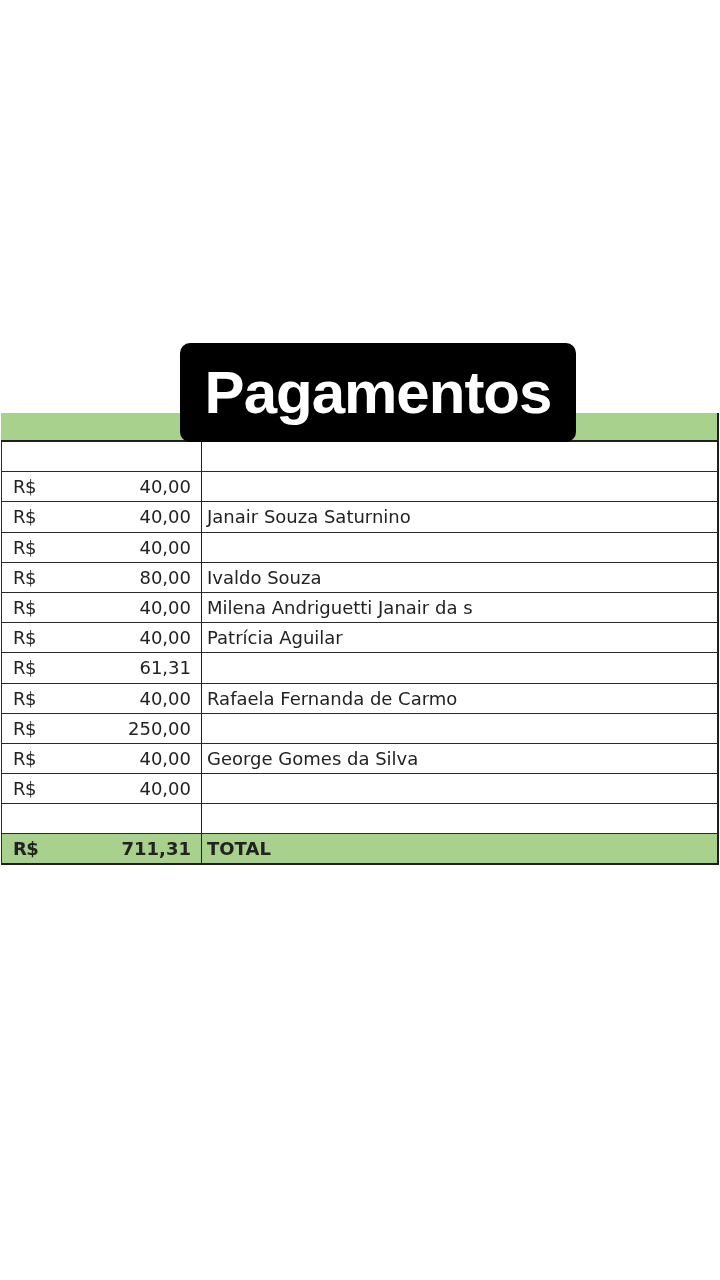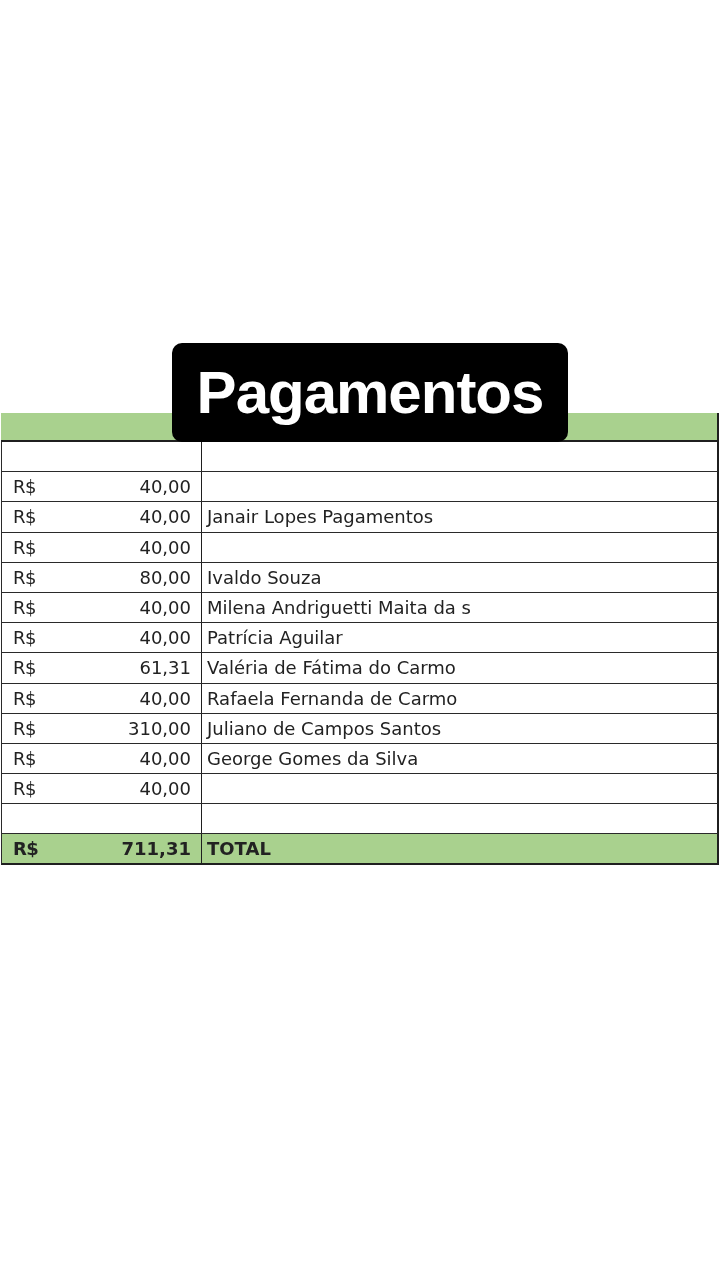--- a/index.html
+++ b/index.html
@@ -29,21 +29,21 @@
       width: 200px; display: flex; justify-content: space-between; align-items: center;
       padding: 0 10px 0 11px; box-sizing: border-box;
       border-right: 1.5px solid #1f1f1f;
     }
     .cell-name {
       flex: 1; display: flex; align-items: center; padding-left: 5px; white-space: nowrap; overflow: hidden;
     }
     .currency { letter-spacing: -0.5px; }
     .total-row { background: #a9d18e; font-weight: bold; border-bottom: 2px solid #1f1f1f; }
     .title-badge {
-      position: absolute; left: 172px; top: 343px; width: 396px; height: 99px;
+      position: absolute; left: 180px; top: 343px; width: 396px; height: 99px;
       background: #000; border-radius: 10px;
       display: flex; align-items: center; justify-content: center;
       color: #fff; font-family: "Liberation Sans", sans-serif; font-weight: bold;
       font-size: 60px; letter-spacing: -1px; z-index: 2;
     }
   </style>
 </head>
 <body>
 
 <div class="title-badge">Pagamentos</div>
@@ -61,69 +61,67 @@
         <div class="cell-amount">
           <span class="currency">R$</span>
           <span>40,00</span>
         </div>
       </div>
       <div class="row">
         <div class="cell-amount">
           <span class="currency">R$</span>
           <span>40,00</span>
         </div>
-        <div class="cell-name">Janair Lopes Pagamentos</div>
+        <div class="cell-name">Janair Souza Saturnino</div>
       </div>
       <div class="row">
         <div class="cell-amount">
           <span class="currency">R$</span>
           <span>40,00</span>
         </div>
       </div>
       <div class="row">
         <div class="cell-amount">
           <span class="currency">R$</span>
           <span>80,00</span>
         </div>
         <div class="cell-name">Ivaldo Souza</div>
       </div>
       <div class="row">
         <div class="cell-amount">
           <span class="currency">R$</span>
           <span>40,00</span>
         </div>
-        <div class="cell-name">Milena Andriguetti Maita da s</div>
+        <div class="cell-name">Milena Andriguetti Janair da s</div>
       </div>
       <div class="row">
         <div class="cell-amount">
           <span class="currency">R$</span>
           <span>40,00</span>
         </div>
         <div class="cell-name">Patrícia Aguilar</div>
       </div>
       <div class="row">
         <div class="cell-amount">
           <span class="currency">R$</span>
           <span>61,31</span>
         </div>
-        <div class="cell-name">Valéria de Fátima do Carmo</div>
       </div>
       <div class="row">
         <div class="cell-amount">
           <span class="currency">R$</span>
           <span>40,00</span>
         </div>
         <div class="cell-name">Rafaela Fernanda de Carmo</div>
       </div>
       <div class="row">
         <div class="cell-amount">
           <span class="currency">R$</span>
-          <span>310,00</span>
+          <span>250,00</span>
         </div>
-        <div class="cell-name">Juliano de Campos Santos</div>
       </div>
       <div class="row">
         <div class="cell-amount">
           <span class="currency">R$</span>
           <span>40,00</span>
         </div>
         <div class="cell-name">George Gomes da Silva</div>
       </div>
       <div class="row">
         <div class="cell-amount">

